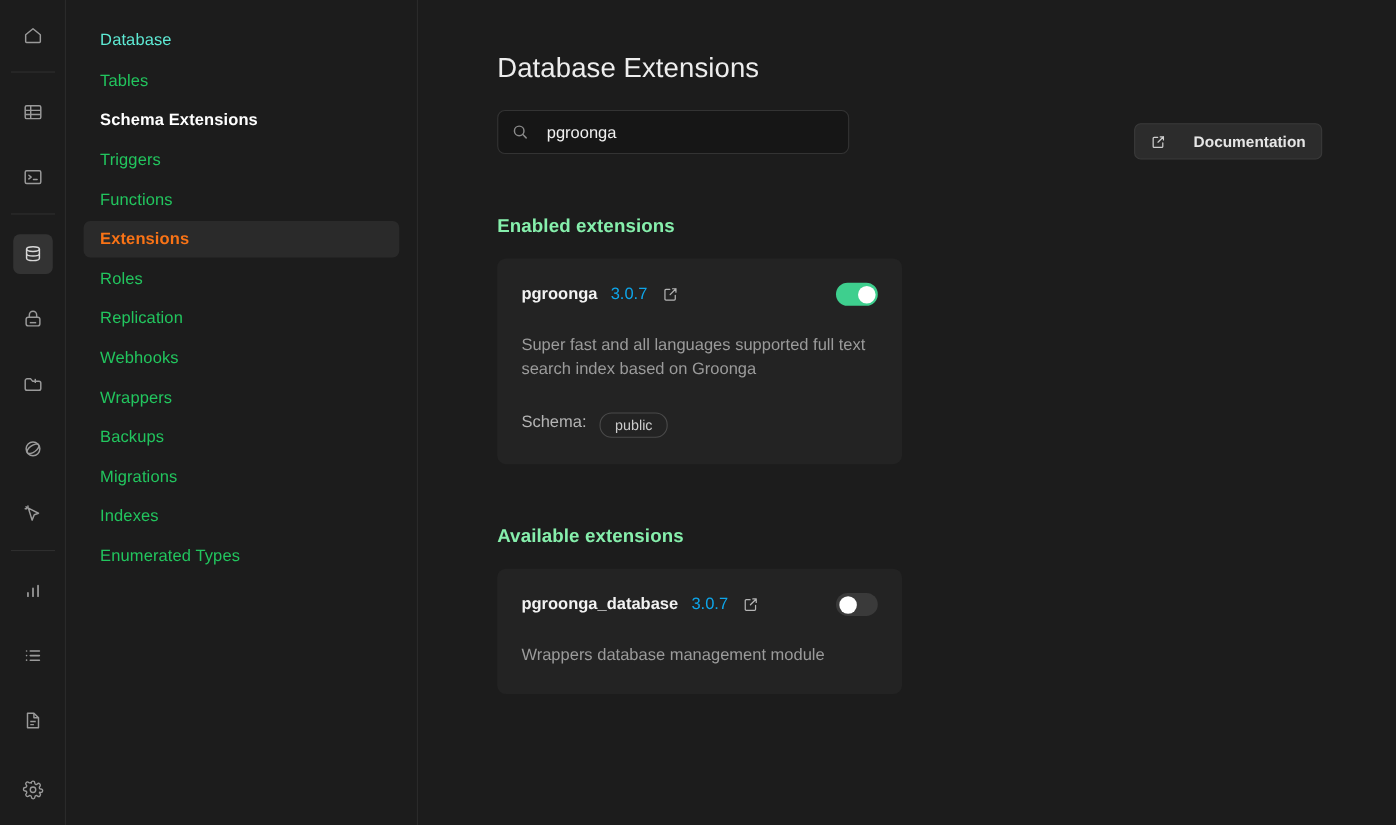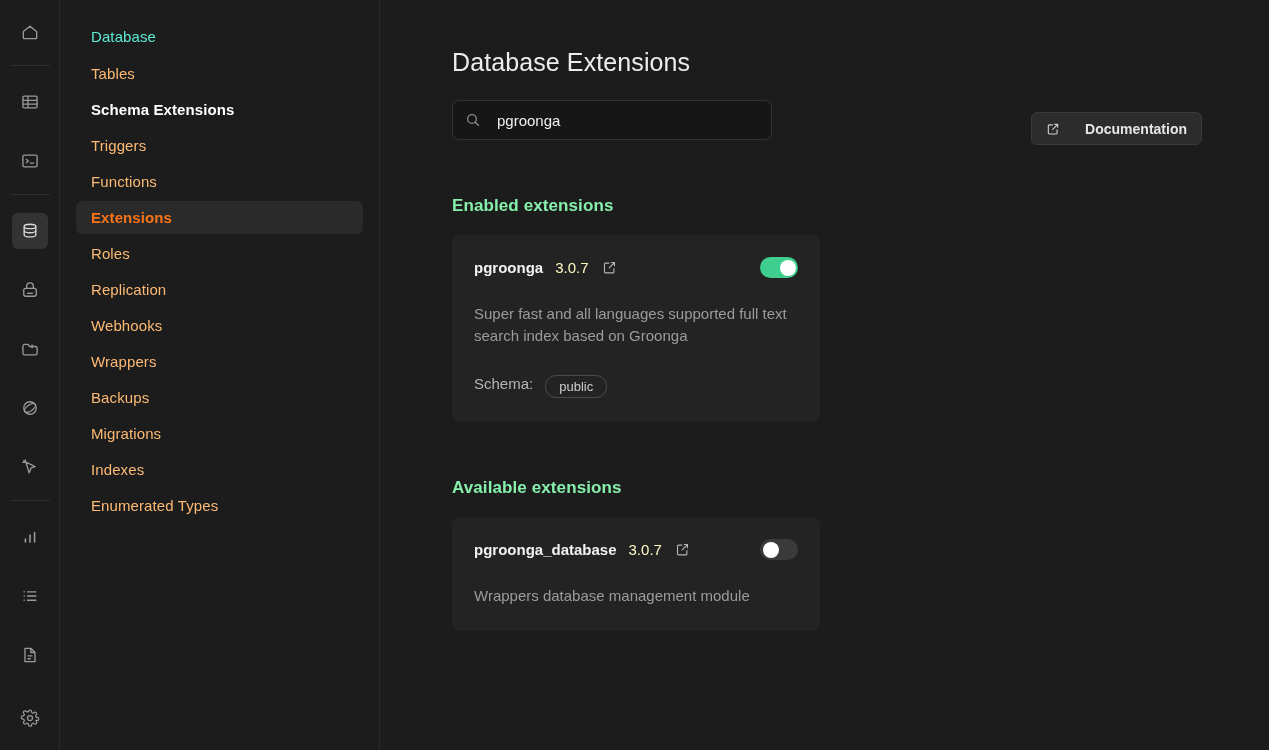--- a/index.html
+++ b/index.html
@@ -39,21 +39,21 @@
     background:#1c1c1c;
     border-right:1px solid #2a2a2a;
     padding:22px 16px 0 16px;
     flex:0 0 320px;
   }
   .side-group-title {
     font-size:15px; color:#5eead4; padding:6px 15px; margin-bottom:6px;
     letter-spacing:.1px;
   }
   .side-item {
-    font-size:15px; color:#fdba74;
+    font-size:15px; color:#22c55e;
     padding:8px 15px; border-radius:6px; margin-bottom:3px;
     letter-spacing:.1px; white-space:nowrap;
   }
   .side-item.hovered { color:#ffffff; font-weight:bold; }
   .side-item.active  { color:#f97316; font-weight:bold; background:#2a2a2a; }
 
   
   .main {
     flex:1 1 auto; height:750px;
     background:#1c1c1c;
@@ -85,21 +85,21 @@
 
   .section-title {
     font-size:17px; color:#86efac; margin:56px 0 19px 0; letter-spacing:.1px;
   }
   .card {
     width:368px; background:#232323; border-radius:8px;
     padding:22px 22px 24px 22px;
   }
   .card-head { display:flex; align-items:center; }
   .ext-name { font-size:15px; font-weight:bold; color:#f2f2f2; }
-  .ext-version { font-size:15px; color:#fef9c3; margin-left:12px; }
+  .ext-version { font-size:15px; color:#0ea5e9; margin-left:12px; }
   .ext-link { color:#b4b4b4; margin-left:13px; display:flex; }
   .toggle {
     margin-left:auto; width:38px; height:21px; border-radius:11px;
     position:relative; flex:0 0 38px;
   }
   .toggle.on  { background:#3ecf8e; }
   .toggle.off { background:#3a3a3a; }
   .toggle .knob {
     position:absolute; top:2.5px; width:16px; height:16px;
     border-radius:50%; background:#ffffff;

